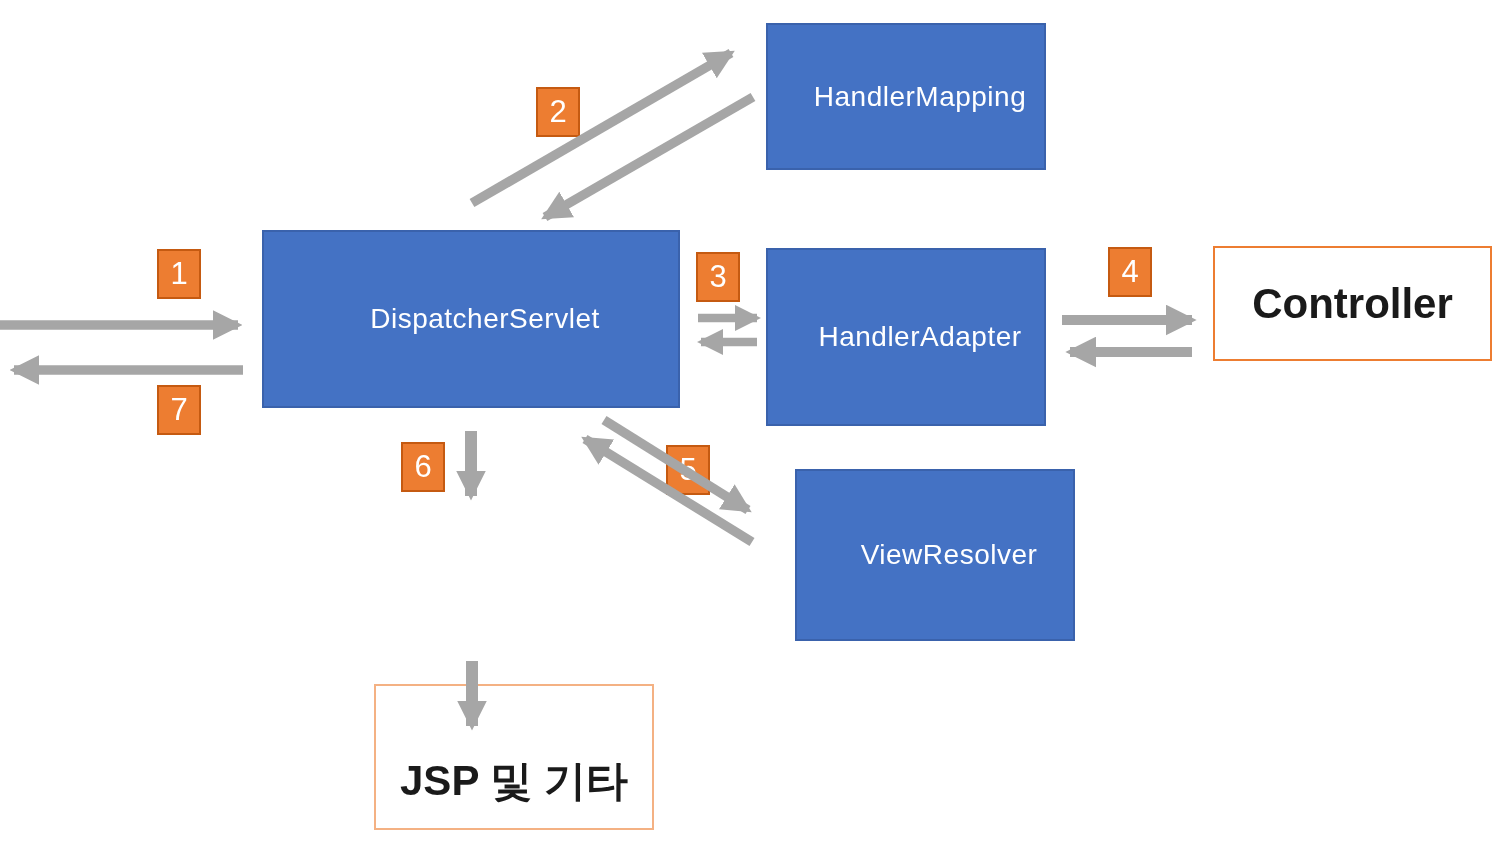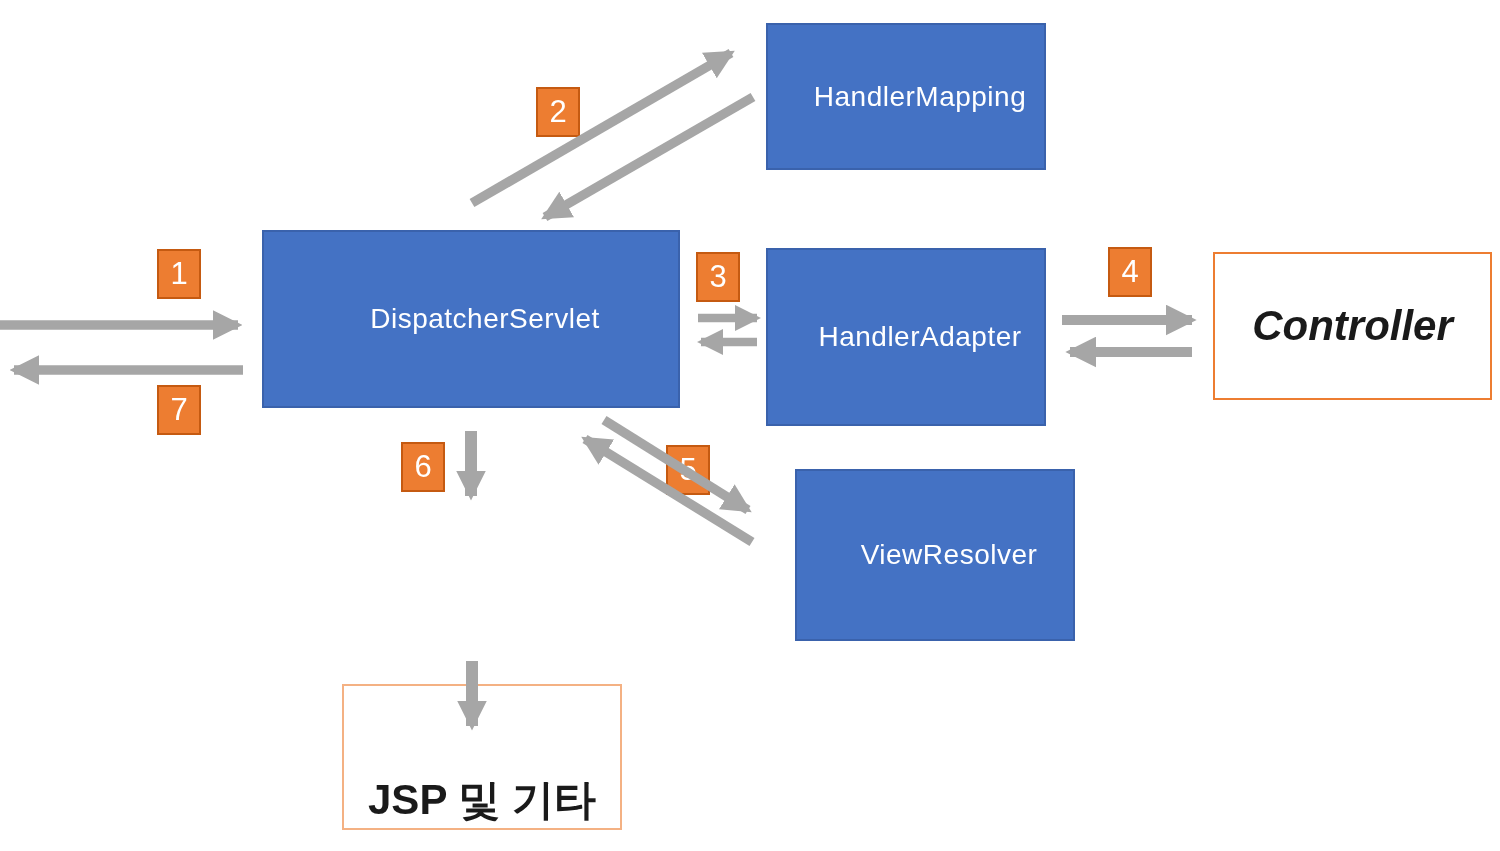--- a/index.html
+++ b/index.html
@@ -47,21 +47,22 @@
     color: var(--outlined-text);
     font-weight: 700;
   }
   .node.outlined.strong {
     border: 2px solid var(--outlined-border-strong);
     font-size: 42px;
   }
   .node.outlined.light {
     border: 2px solid var(--outlined-border-light);
     font-size: 42px;
-    align-items: flex-end;
+    align-items: center;
+    margin-left: 32px;
   }
   .node.outlined.light .node-label-inner { margin-top: 48px; }
 
   .badge {
     position: absolute;
     width: 44px;
     height: 50px;
     background: var(--accent-orange);
     border: 2px solid var(--accent-orange-border);
     color: #FFFFFF;
@@ -92,21 +93,21 @@
   </div>
 
   <div class="node blue" style="left:262px; top:230px; width:418px; height:178px;">
     <span class="node-label-inner">DispatcherServlet</span>
   </div>
 
   <div class="node blue" style="left:766px; top:248px; width:280px; height:178px;">
     <span class="node-label-inner">HandlerAdapter</span>
   </div>
 
-  <div class="node outlined strong" style="left:1213px; top:252px; width:279px; height:148px;font-style:italic;">
+  <div class="node outlined strong" style="left:1213px; top:246px; width:279px; height:115px;">
     <span class="node-label-inner">Controller</span>
   </div>
 
   <div class="node blue" style="left:766px; top:469px; width:280px; height:172px;margin-left:29px;">
     <span class="node-label-inner">ViewResolver</span>
   </div>
 
 
   <div class="node outlined light" style="left:342px; top:684px; width:280px; height:146px;">
     <span class="node-label-inner">JSP 및 기타</span>

